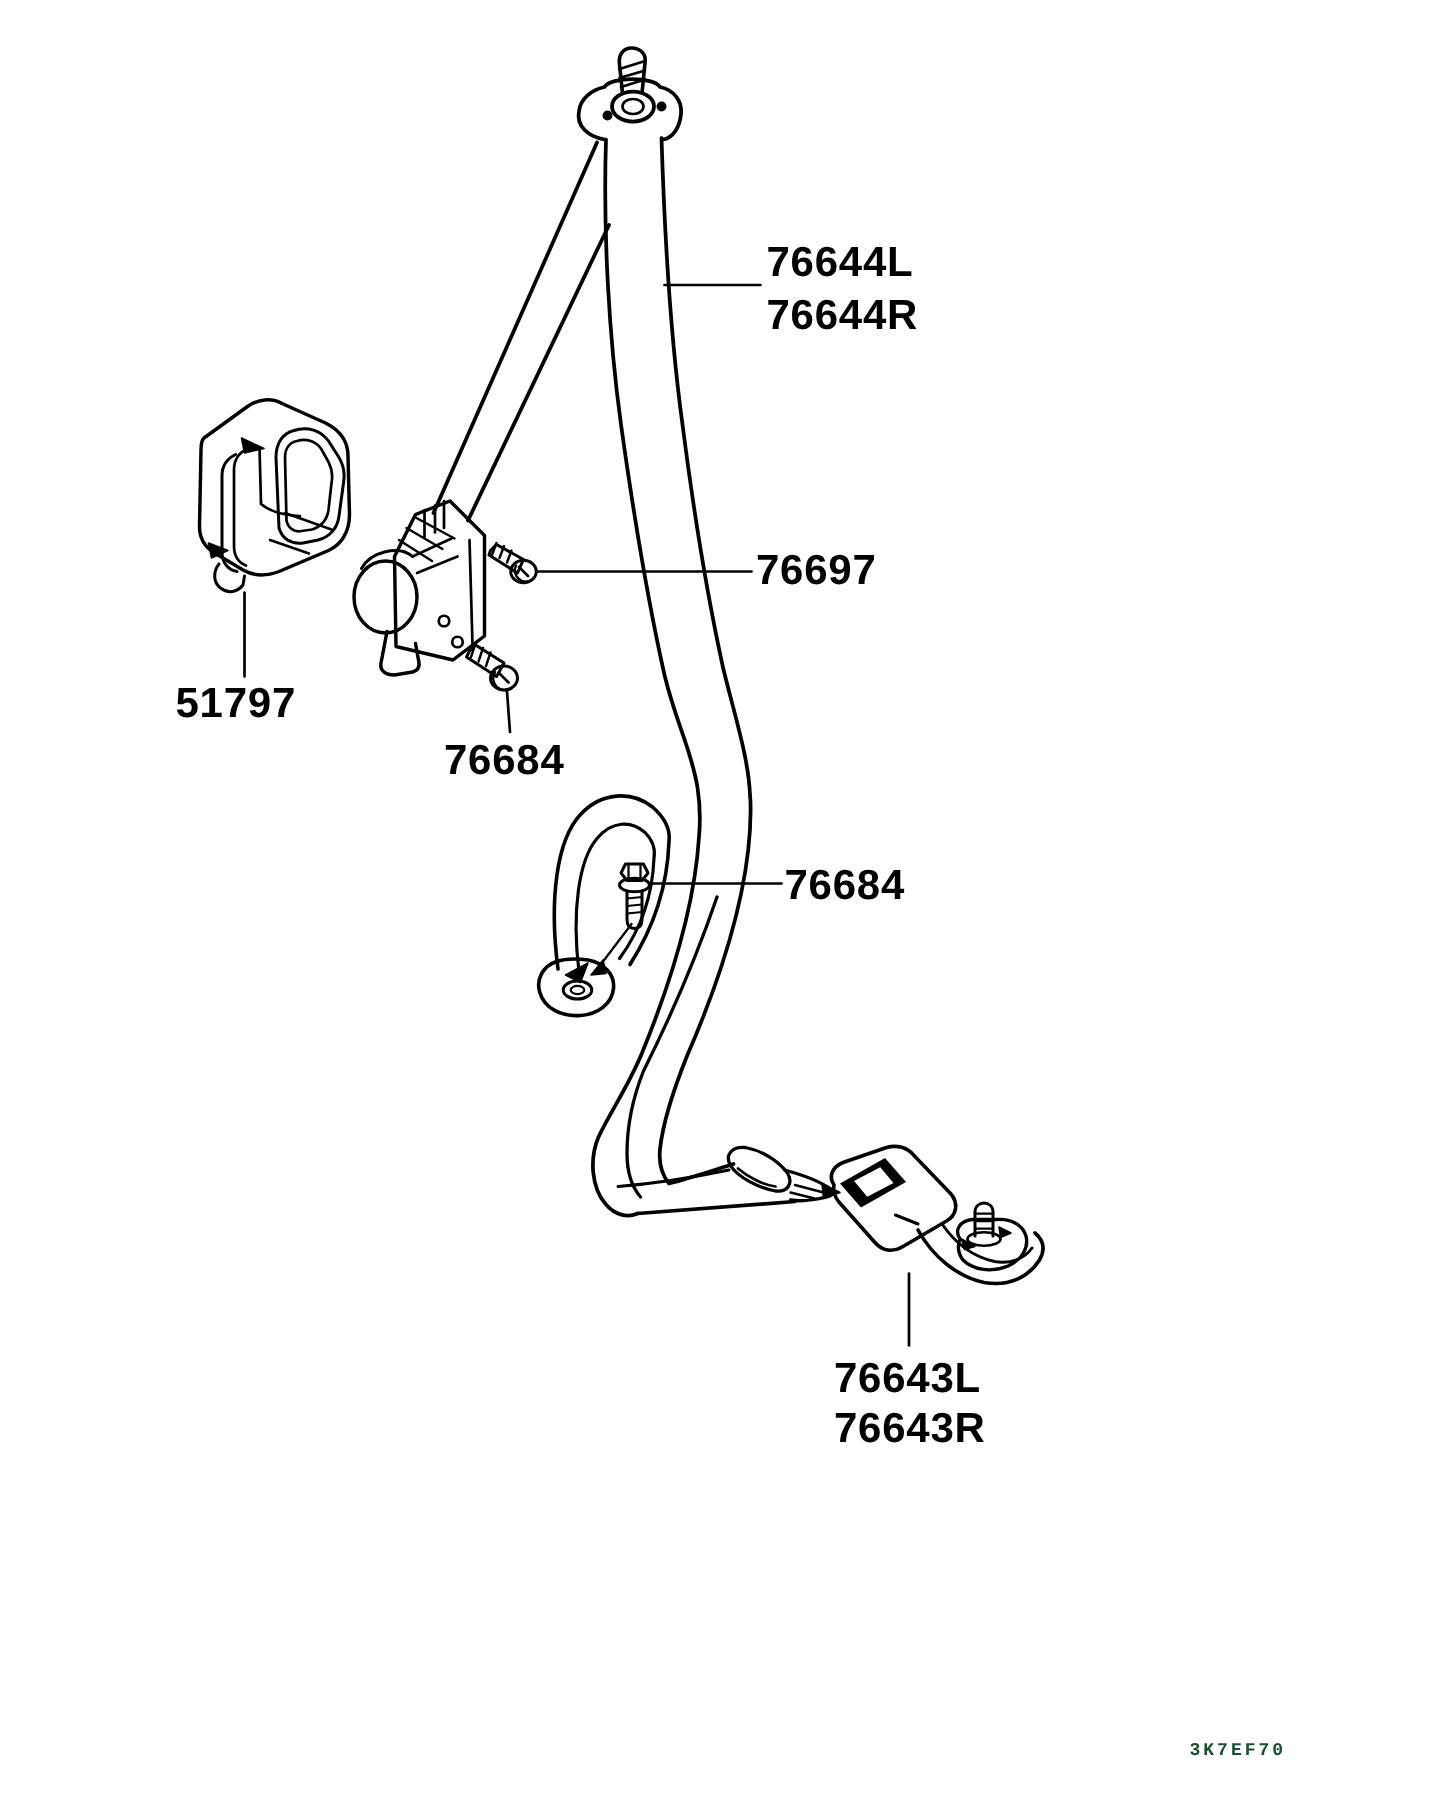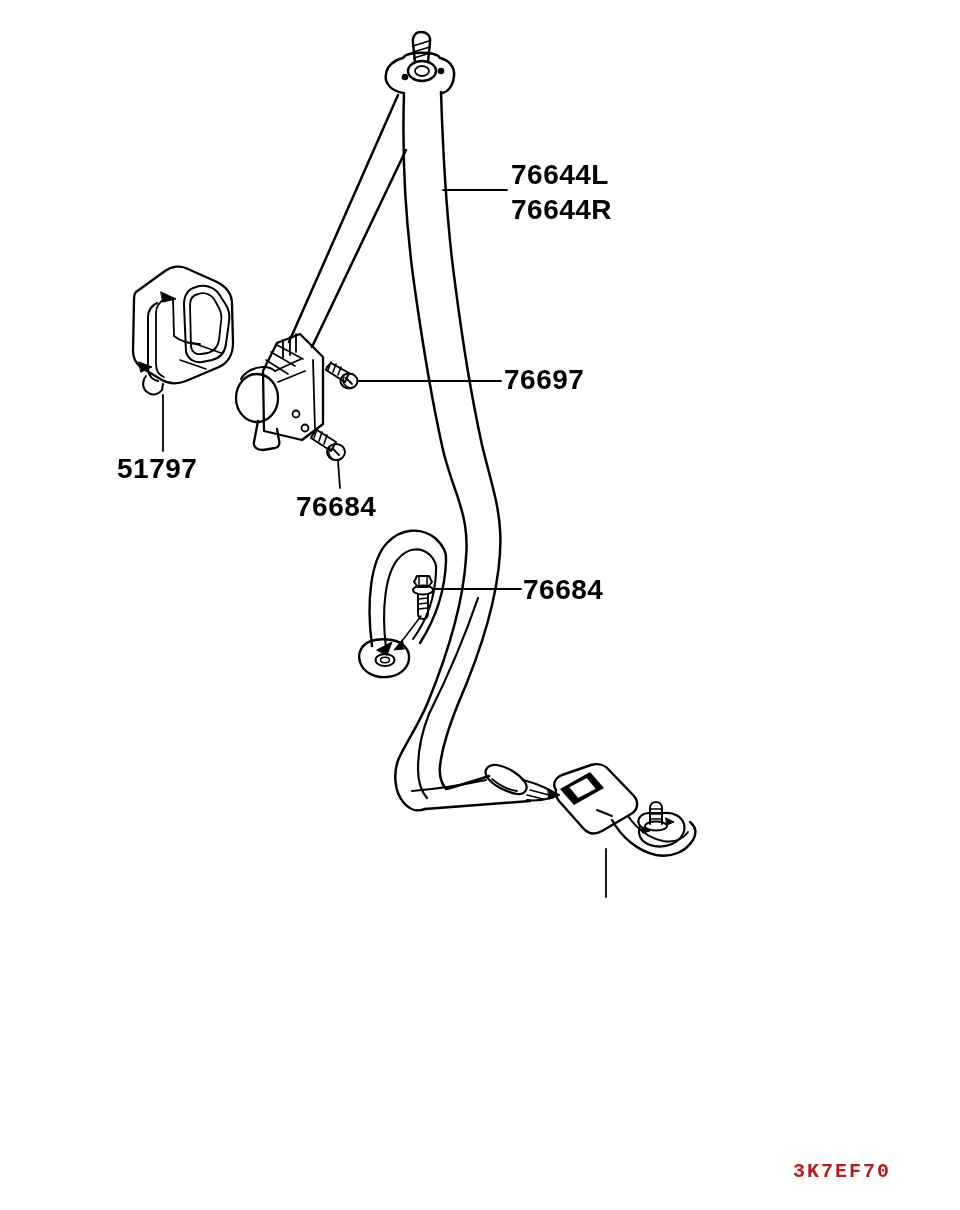--- a/index.html
+++ b/index.html
@@ -20,23 +20,23 @@
     color:#000;
     white-space:nowrap;
   }
   .part-label.two-line div{line-height:35px;}
   .part-label.tight div{line-height:33px;}
   .drawing-code{
     position:absolute;
     left:793px;top:1160px;
     font-family:"Liberation Mono", monospace;
     font-weight:bold;
-    font-size:20px;
+    font-size:12px;
     letter-spacing:2px;
-    color:#b91c1c;
+    color:#14532d;
     white-space:nowrap;
     text-align:right;
   }
 </style>
 </head>
 <body>
 
 <div class="canvas">
 
   <svg class="drawing" viewBox="0 0 960 1210" fill="none" stroke="#000" stroke-linecap="round" stroke-linejoin="round">
@@ -187,16 +187,20 @@
   </div>
 
   <div class="part-label" style="left:296px;top:489px;">
     <div>76684</div>
   </div>
 
   <div class="part-label" style="left:523px;top:572px;">
     <div>76684</div>
   </div>
 
+  <div class="part-label tight" style="left:556px;top:902px;">
+    <div>76643L</div>
+    <div>76643R</div>
+  </div>
 
   <div class="drawing-code">3K7EF70</div>
 
 </div>
 
 </body></html>

